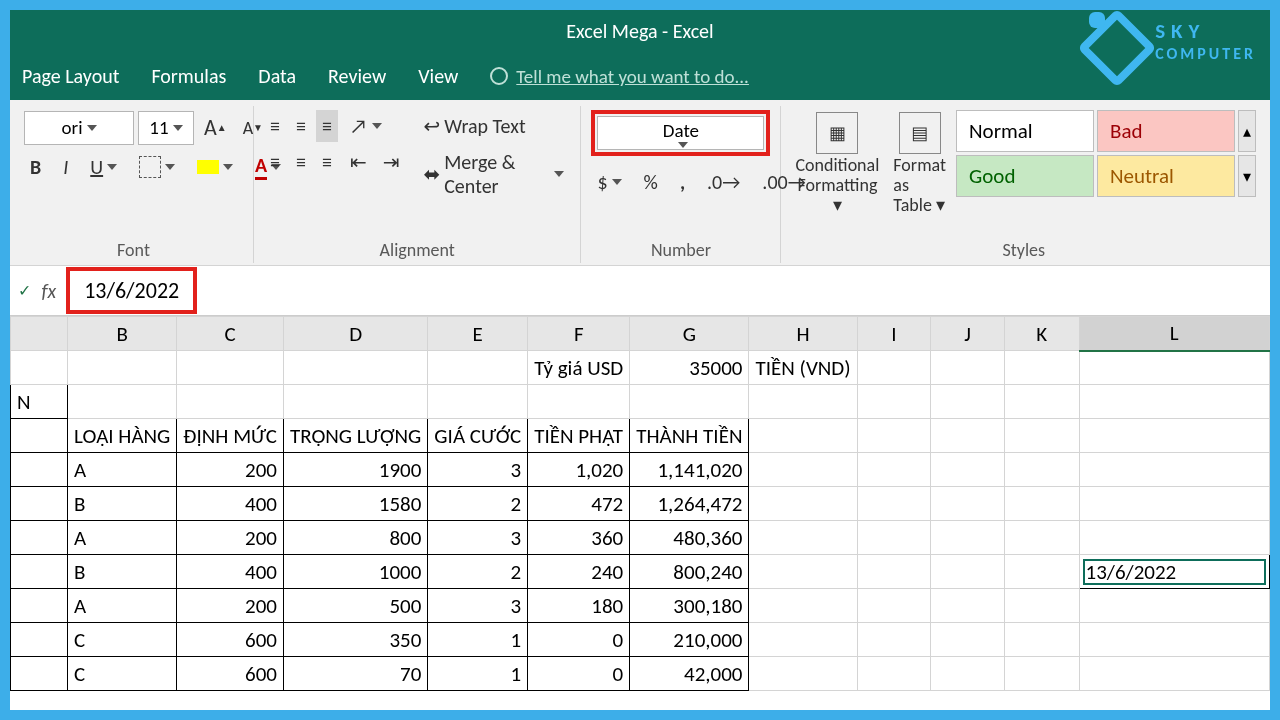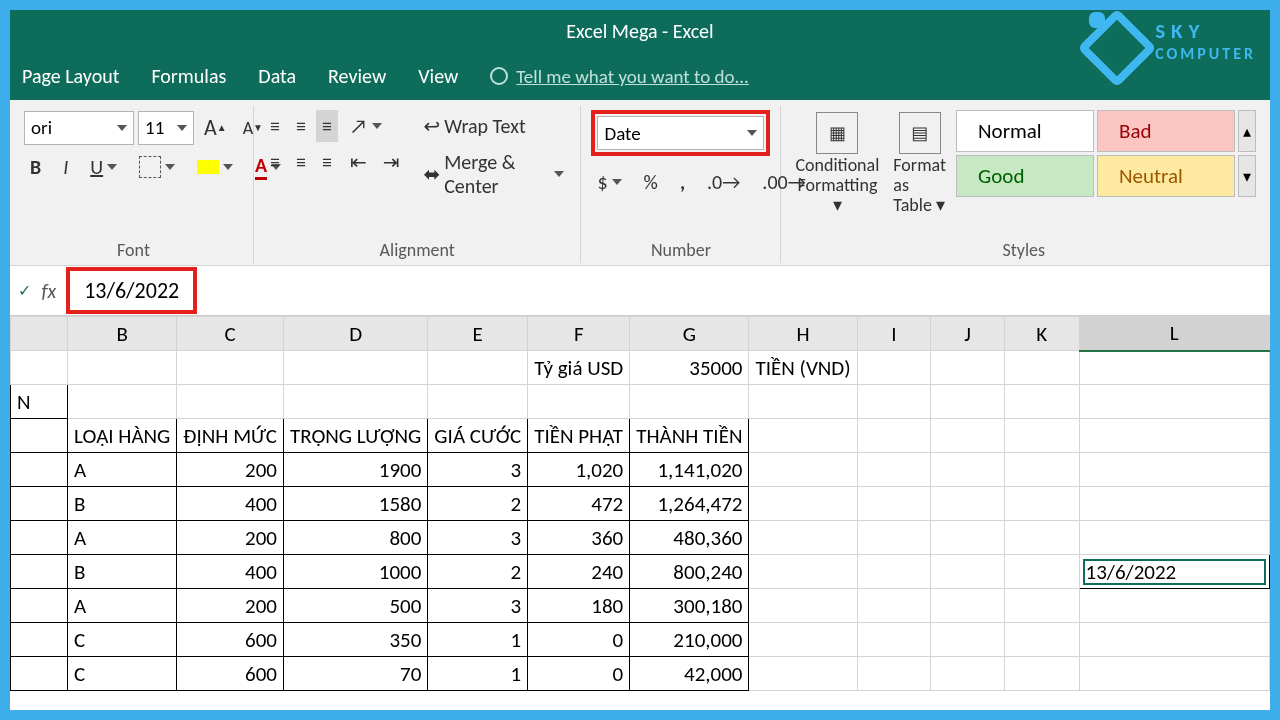--- a/index.html
+++ b/index.html
@@ -10,35 +10,35 @@
   .ribbon-tabs span { cursor: pointer; }
   .tellme { display:flex; align-items:center; gap:8px; color:#bfe0d7; font-size:19px;text-decoration:underline; }
   .bulb { width:18px;height:18px;border:2px solid #bfe0d7;border-radius:50%; position:relative;}
   .ribbon { height: 166px; background: #f1f1f1; border-bottom: 1px solid #d4d4d4; display:flex; padding:6px 4px 2px 4px; gap:0; position:relative;}
   .group { display:flex; flex-direction:column; justify-content:space-between; border-right:1px solid #d4d4d4; padding:4px 10px 2px 10px; height:100%; }
   .group-body { flex:1; display:flex; align-items:flex-start; gap:6px; }
   .group-label { text-align:center; font-size:18px; color:#595959; padding-top:4px; position:relative;}
   .btn { display:flex; align-items:center; justify-content:center; background:transparent; border:1px solid transparent; padding:3px 5px; font-size:20px; color:#333;}
   .col { display:flex; flex-direction:column; gap:4px; align-items:flex-start;}
   .row { display:flex; align-items:center; gap:4px;}
-  .combo { border:1px solid #b5b5b5; background:#fff; height:34px; display:flex; align-items:center; padding:0 6px; font-size:19px; justify-content:space-between;}
+  .combo { border:1px solid #b5b5b5; background:#fff; height:34px; display:flex; align-items:center; padding:0 6px; font-size:19px; justify-content:center;}
   .tri { width:0;height:0;border-left:5px solid transparent;border-right:5px solid transparent;border-top:6px solid #555; margin-left:4px;}
   .formula-bar { height:50px; border-bottom:1px solid #ccc; display:flex; align-items:center; gap:10px; padding:6px 8px; }
   .fx { font-style:italic; font-size:20px; color:#555;}
   .fbox { border:4px solid #e2211c; padding:6px 14px; font-size:22px;}
   .sheet { position:relative; overflow:hidden; height:calc(100% - 42px - 48px - 166px - 50px); }
   table.grid { border-collapse:collapse; table-layout:fixed; }
   table.grid th, table.grid td { border:1px solid #d4d4d4; font-size:21px; font-weight:normal; height:34px; padding:0 6px; color:#000; white-space:nowrap;}
   table.grid th { background:#e6e6e6; text-align:center; font-weight:normal;}
   table.grid td { background:#fff; }
   .blk td, .blk th.hrow { border:1px solid #000 !important; }
   .r { text-align:right;}
   .sel-col th.selh { background:#d2d2d2; border-bottom:2px solid #217346;}
   .cell-sel { border:4px solid #e2211c !important; outline:2px solid #0d6d5a; outline-offset:-6px;}
-  .styles-group .style-cell{ width:138px; height:42px; border:1px solid #bdbdbd; display:flex; align-items:center; padding-left:21px; font-size:21px;}
+  .styles-group .style-cell{ width:138px; height:42px; border:1px solid #bdbdbd; display:flex; align-items:center; padding-left:12px; font-size:21px;}
   .style-normal{background:#fff;color:#000;}
   .style-bad{background:#fbc6c2;color:#9c0006;}
   .style-good{background:#c6e8c3;color:#006100;}
   .style-neutral{background:#fde9a0;color:#9c5700;}
   .logo { position:absolute; right:14px; top:2px; display:flex; align-items:center; gap:10px; color:#3fb7f0; font-weight:700;}
   .logo-mark{ width:56px;height:56px; position:relative;}
   .logo-mark::before,.logo-mark::after{content:"";position:absolute;border:8px solid #3fb7f0;border-radius:6px;}
   .logo-mark::before{width:40px;height:40px;left:0;top:8px;transform:rotate(45deg);}
   .big-btn{ display:flex; flex-direction:column; align-items:center; justify-content:center; gap:2px; font-size:18px; color:#333; padding:2px 4px;}
   .icon-box{width:42px;height:42px;border:1px solid #888; display:flex; align-items:center; justify-content:center;}
@@ -149,21 +149,21 @@
             <span class="tri"></span>
           </div>
         </div>
       </div>
       <div class="group-label">Alignment</div>
     </div>
 
     <div class="group" style="width:200px;">
       <div class="group-body col" style="width:100%;">
         <div class="num-fmt" style="width:100%;">
-          <div class="combo" style="width:100%;">
+          <div class="combo" style="width:100%;flex-direction:column;">
             <span>Date</span>
               <span class="tri"></span>
           </div>
         </div>
         <div class="row" style="gap:10px; padding-top:6px;">
           <div class="btn">
               <span>$</span>
               <span class="tri"></span>
             </div>
           <div class="btn">%</div>

